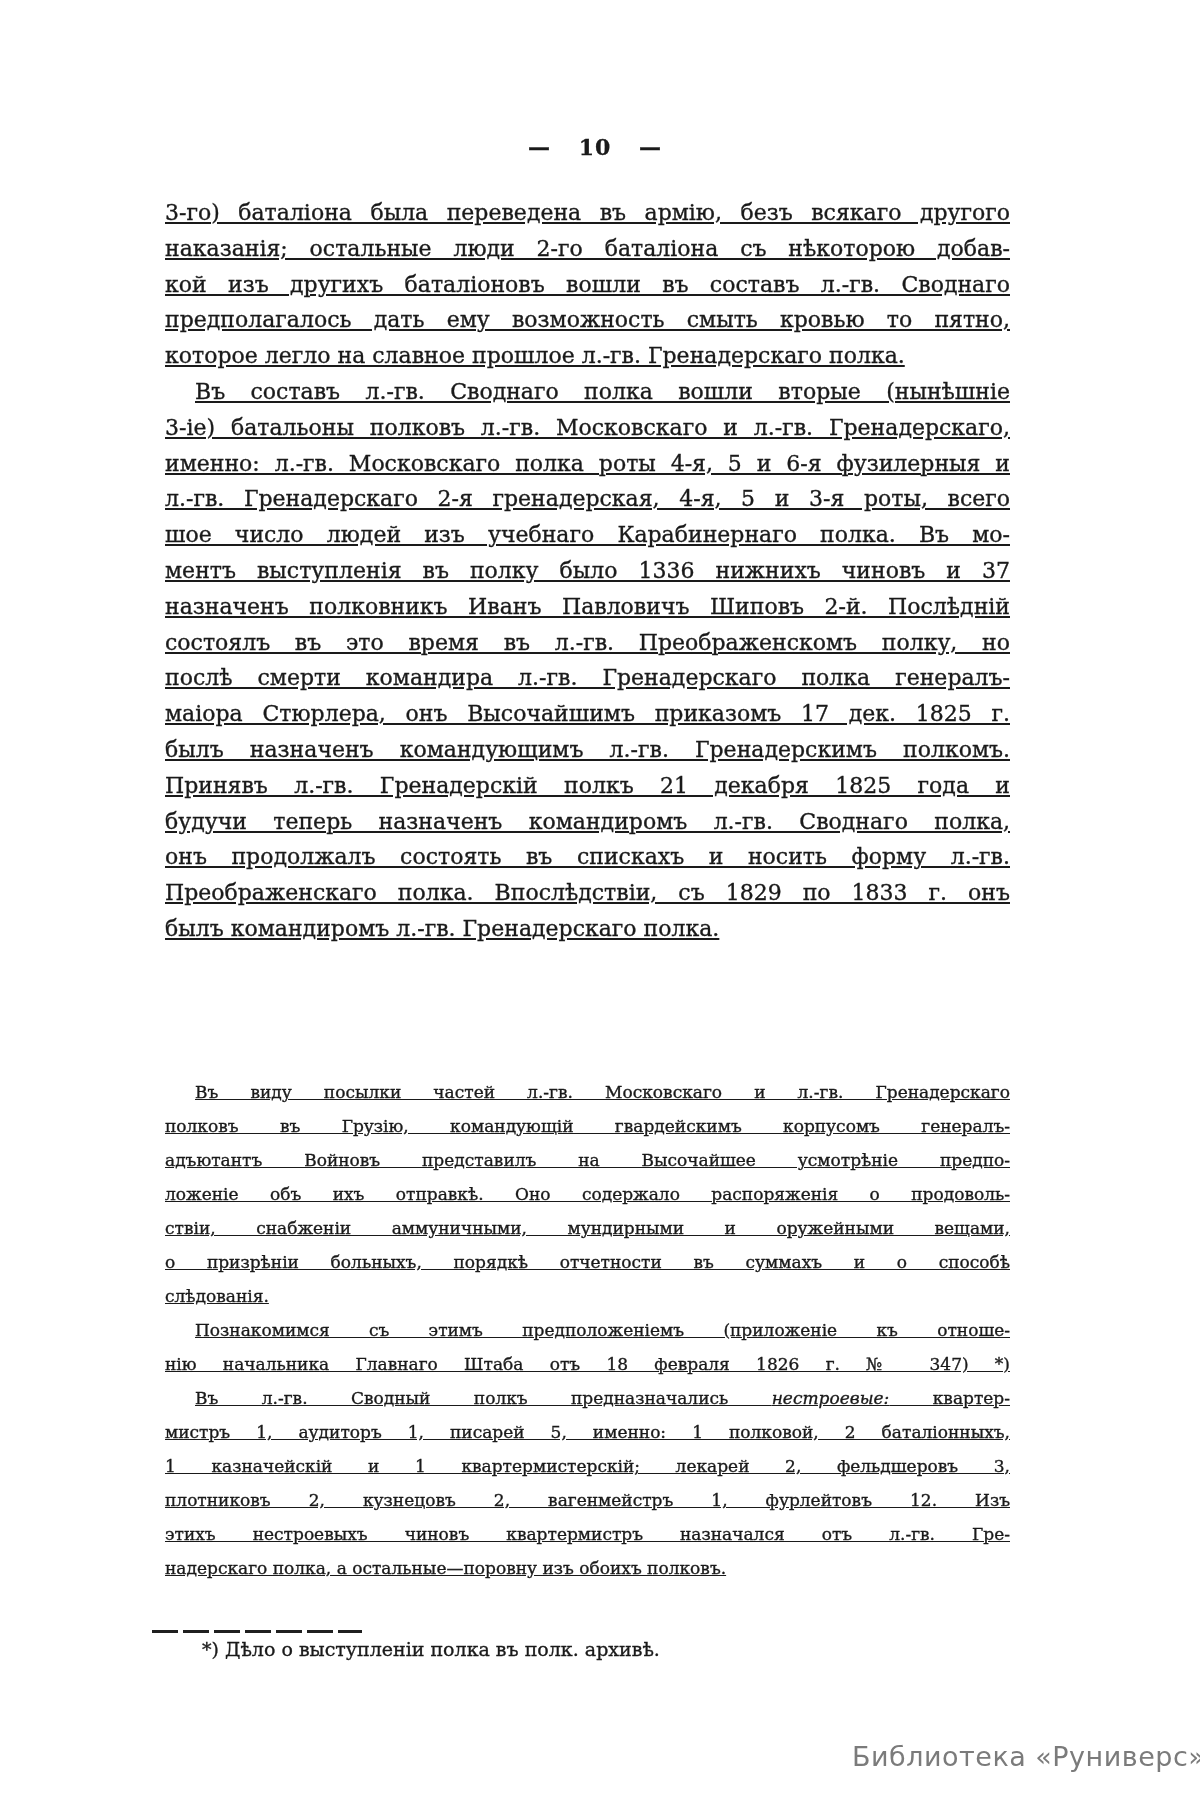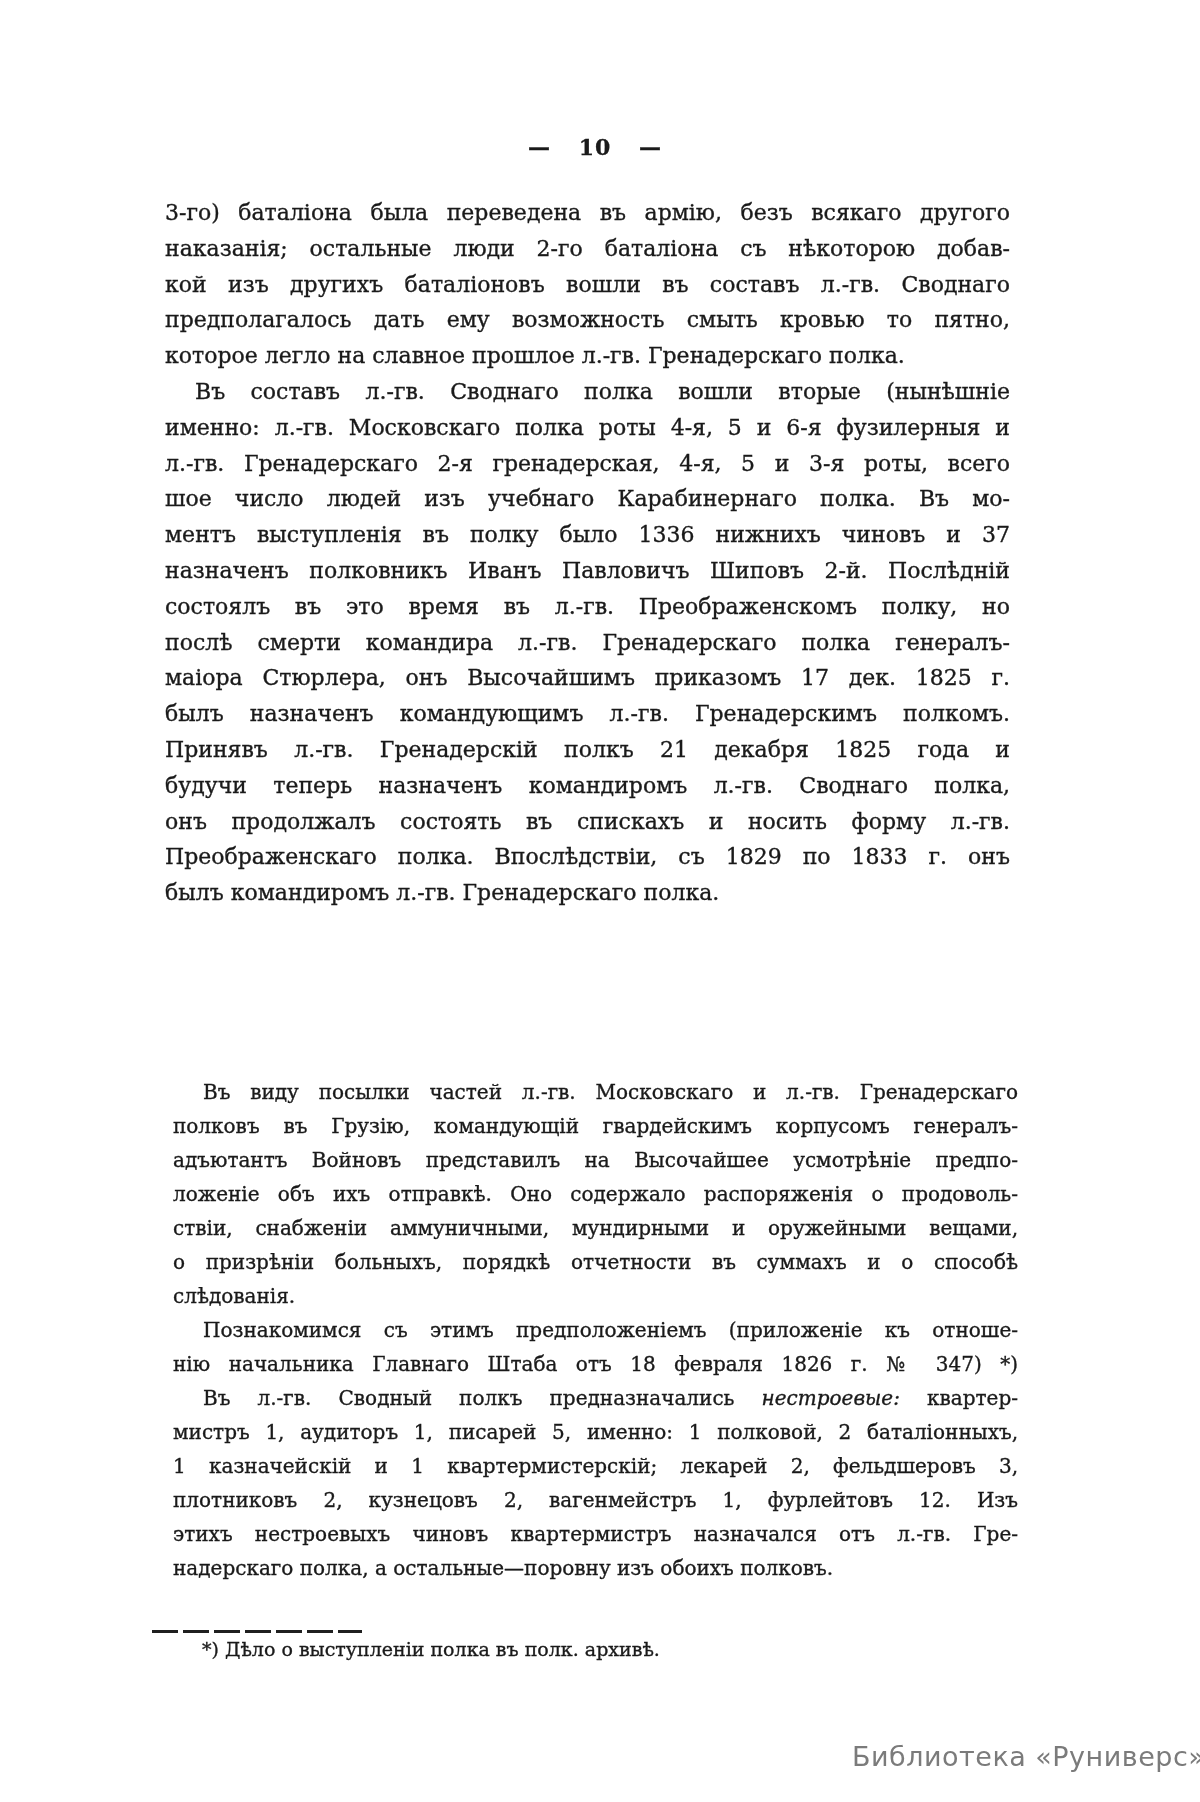--- a/index.html
+++ b/index.html
@@ -19,22 +19,22 @@
     font-size:22px; font-weight:bold; letter-spacing:1px;
     -webkit-text-stroke:0.3px #1a1a1a;
   }
   
   .block {
     position:absolute; left:165px; width:845px;
     -webkit-text-stroke:0.35px #1a1a1a;
     hyphens:none; word-break:normal;
   }
   .sec1 { top:195px; font-size:22px;   line-height:35.8px; }
-  .sec2 { top:1075px; font-size:20px;  line-height:34px;margin-left:8px; }
-  .line { text-align:justify; text-align-last:justify; height:1em*0; }
+  .sec2 { top:1075px; font-size:17px;  line-height:34px; }
+  .line { text-align:justify; text-align-last:justify; height:1em*0;text-decoration:underline; }
   .line.no-j { text-align-last:left; }
   .line.ind  { text-indent:30px; }
   .it { font-style:italic; }
   
   .fn-rule {
     position:absolute; left:152px; top:1630px; width:210px; height:3px;
     background:repeating-linear-gradient(90deg,#1f1f1f 0 26px,transparent 26px 31px);
   }
   .footnote {
     position:absolute; left:202px; top:1636px; width:780px;
@@ -60,20 +60,21 @@
     <span>—</span>
   </div>
 
   <div class="block sec1">
       <div class="line"><span>3-го) баталіона была переведена въ армію, безъ всякаго другого</span></div>
       <div class="line"><span>наказанія; остальные люди 2-го баталіона съ нѣкоторою добав-</span></div>
       <div class="line"><span>кой изъ другихъ баталіоновъ вошли въ составъ л.-гв. Своднаго</span></div>
       <div class="line"><span>предполагалось дать ему возможность смыть кровью то пятно,</span></div>
       <div class="line no-j"><span>которое легло на славное прошлое л.-гв. Гренадерскаго полка.</span></div>
       <div class="line ind"><span>Въ составъ л.-гв. Своднаго полка вошли вторые (нынѣшніе</span></div>
+      <div class="line"><span>3-іе) батальоны полковъ л.-гв. Московскаго и л.-гв. Гренадерскаго,</span></div>
       <div class="line"><span>именно: л.-гв. Московскаго полка роты 4-я, 5 и 6-я фузилерныя и</span></div>
       <div class="line"><span>л.-гв. Гренадерскаго 2-я гренадерская, 4-я, 5 и 3-я роты, всего</span></div>
       <div class="line"><span>шое число людей изъ учебнаго Карабинернаго полка. Въ мо-</span></div>
       <div class="line"><span>ментъ выступленія въ полку было 1336 нижнихъ чиновъ и 37</span></div>
       <div class="line"><span>назначенъ полковникъ Иванъ Павловичъ Шиповъ 2-й. Послѣдній</span></div>
       <div class="line"><span>состоялъ въ это время въ л.-гв. Преображенскомъ полку, но</span></div>
       <div class="line"><span>послѣ смерти командира л.-гв. Гренадерскаго полка генералъ-</span></div>
       <div class="line"><span>маіора Стюрлера, онъ Высочайшимъ приказомъ 17 дек. 1825 г.</span></div>
       <div class="line"><span>былъ назначенъ командующимъ л.-гв. Гренадерскимъ полкомъ.</span></div>
       <div class="line"><span>Принявъ л.-гв. Гренадерскій полкъ 21 декабря 1825 года и</span></div>

